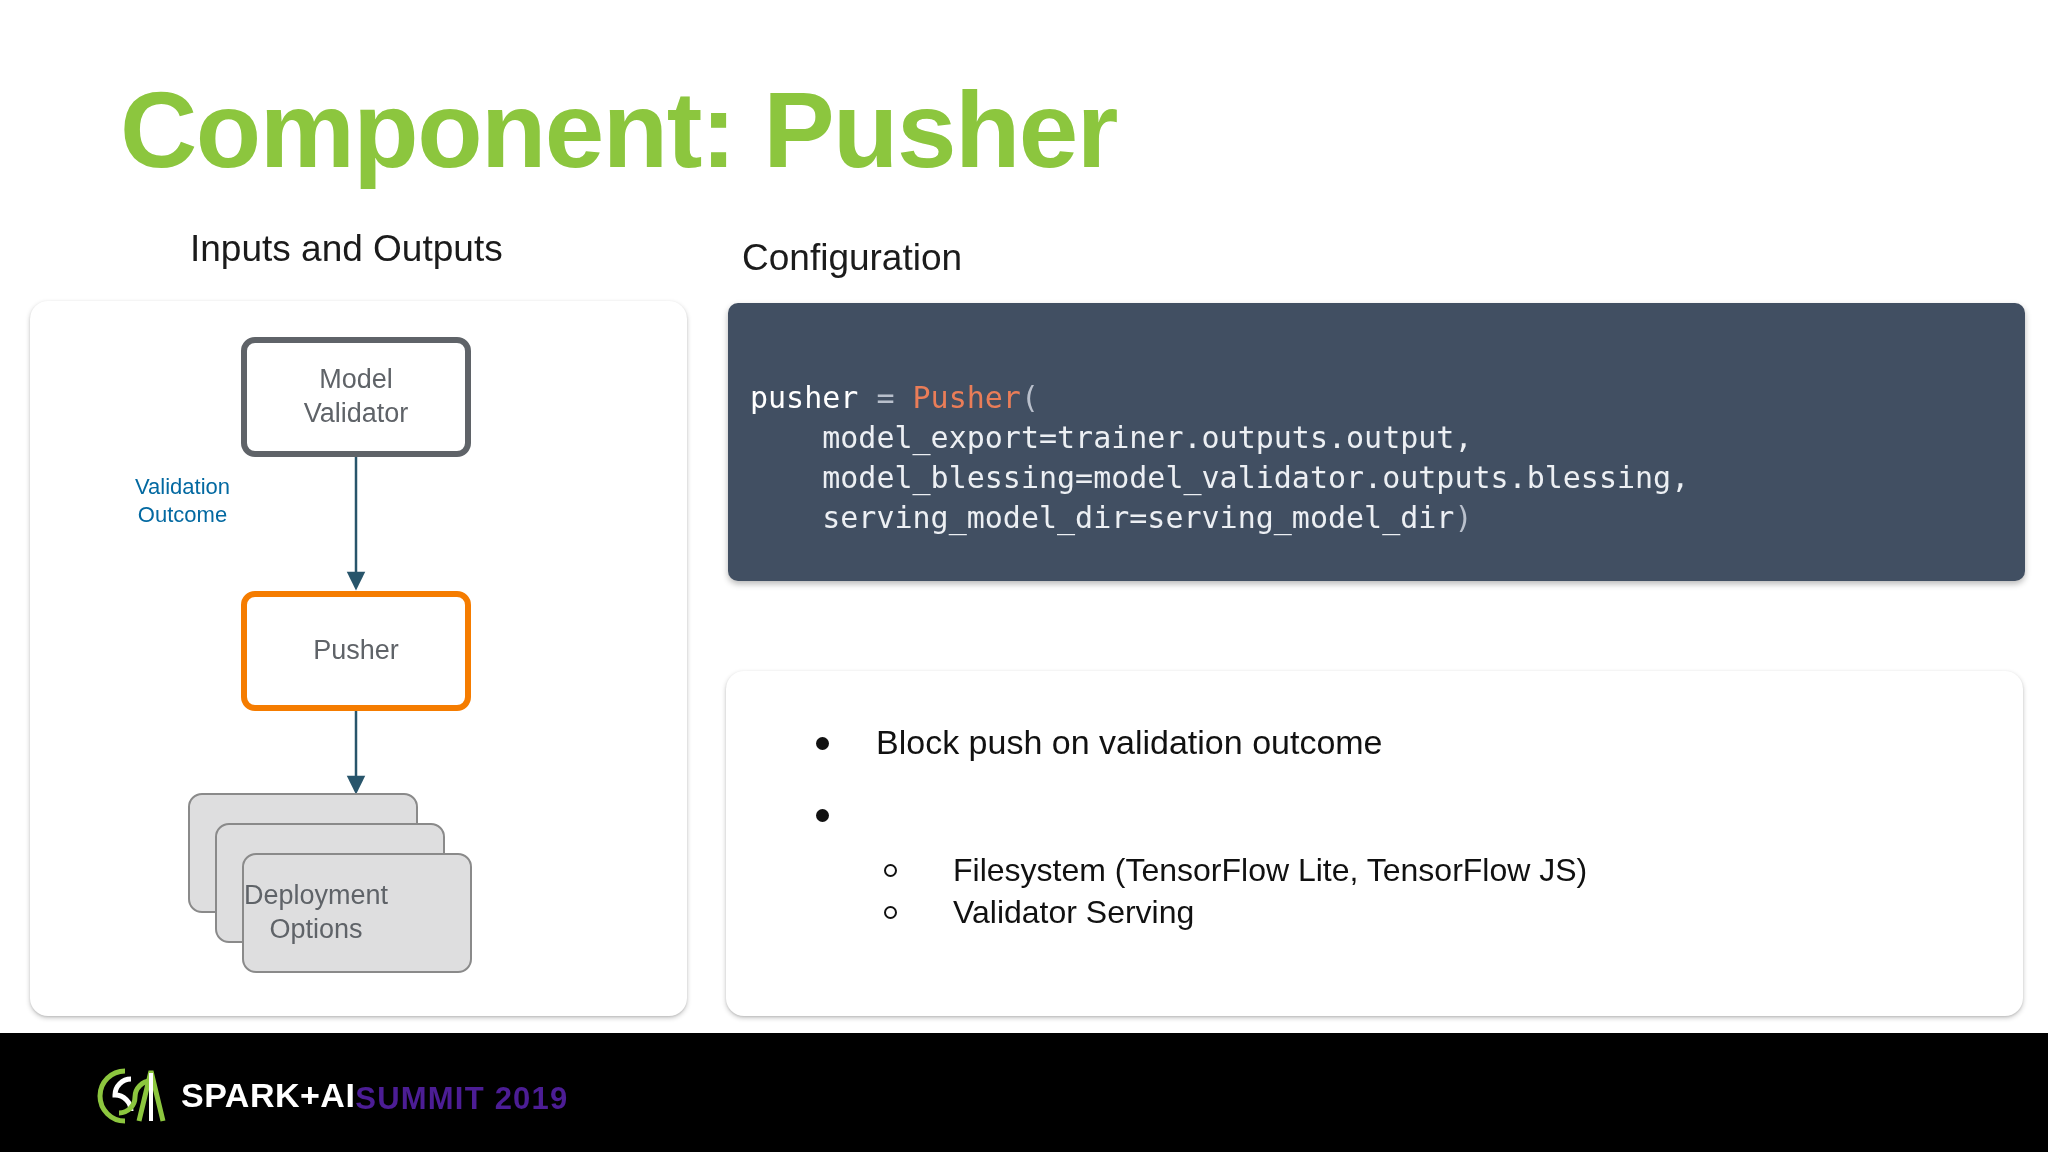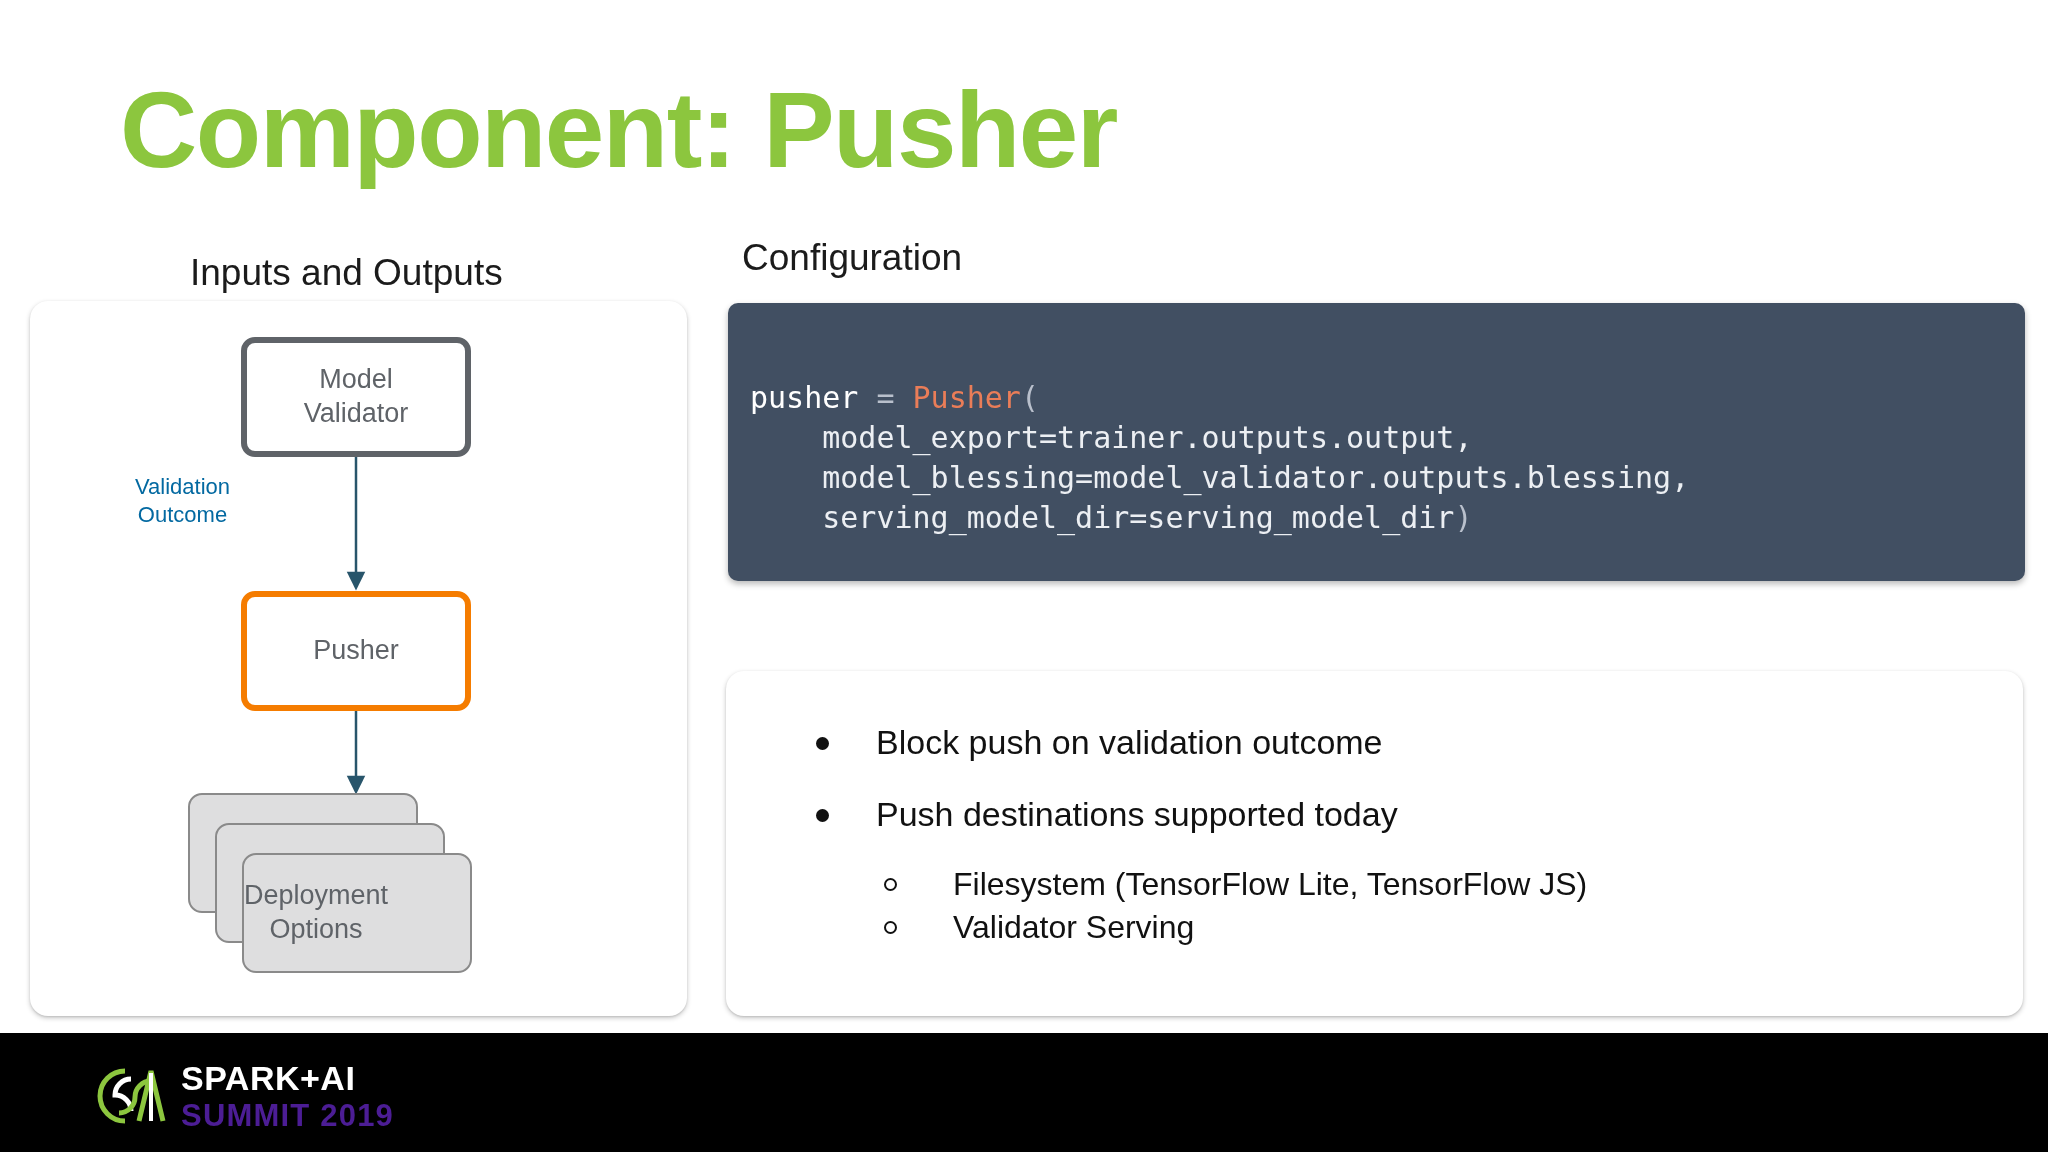--- a/index.html
+++ b/index.html
@@ -22,21 +22,21 @@
     white-space:nowrap;
   }
 
   
   .sec-head{
     position:absolute;
     font-size:37px;
     color:#1b1b1b;
     white-space:nowrap;
   }
-  #head-left{left:190px;top:252px;}
+  #head-left{left:190px;top:228px;}
   #head-right{left:742px;top:237px;}
 
   
   .card{
     position:absolute;
     background:#ffffff;
     border-radius:18px;
     box-shadow:0 2px 5px rgba(0,0,0,.22), 0 1px 2px rgba(0,0,0,.10);
   }
   #card-diagram{left:30px;top:301px;width:657px;height:715px;}
@@ -139,21 +139,21 @@
   
   #footer{
     position:absolute;left:0;bottom:0;width:2048px;height:119px;
     background:#000000;
   }
   #logo{
     position:absolute;left:95px;top:1062px;
     display:flex;align-items:center;height:68px;
   }
   #logo-mark{width:72px;height:66px;flex:0 0 auto;}
-  #logo-words{margin-left:14px;display:flex;flex-direction:column;justify-content:space-between;}
+  #logo-words{margin-left:14px;display:flex;flex-direction:row;justify-content:space-between;}
   #logo-line1{
     font-size:34px;font-weight:bold;color:#ffffff;letter-spacing:.5px;line-height:1;
   }
   #logo-line2{
     font-size:31px;font-weight:bold;color:#4c1d95;letter-spacing:1.2px;line-height:1;margin-top:5px;
   }
 </style>
 </head>
 <body>
 
@@ -215,21 +215,20 @@
   <div class="card" id="card-bullets">
     <div class="bullets">
 
       <div class="b-row b-l1">
         <span class="bullet-dot"></span>
         <span class="b-text">Block push on validation outcome</span>
       </div>
 
       <div class="b-row b-l1">
         <span class="bullet-dot"></span>
-        <span class="b-text">Push destinations supported today</span>
       </div>
 
       <div class="b-row b-l2">
         <span class="bullet-ring"></span>
         <span class="b-text sub">Filesystem (TensorFlow Lite, TensorFlow JS)</span>
       </div>
 
       <div class="b-row b-l2">
         <span class="bullet-ring"></span>
         <span class="b-text sub">Validator Serving</span>

